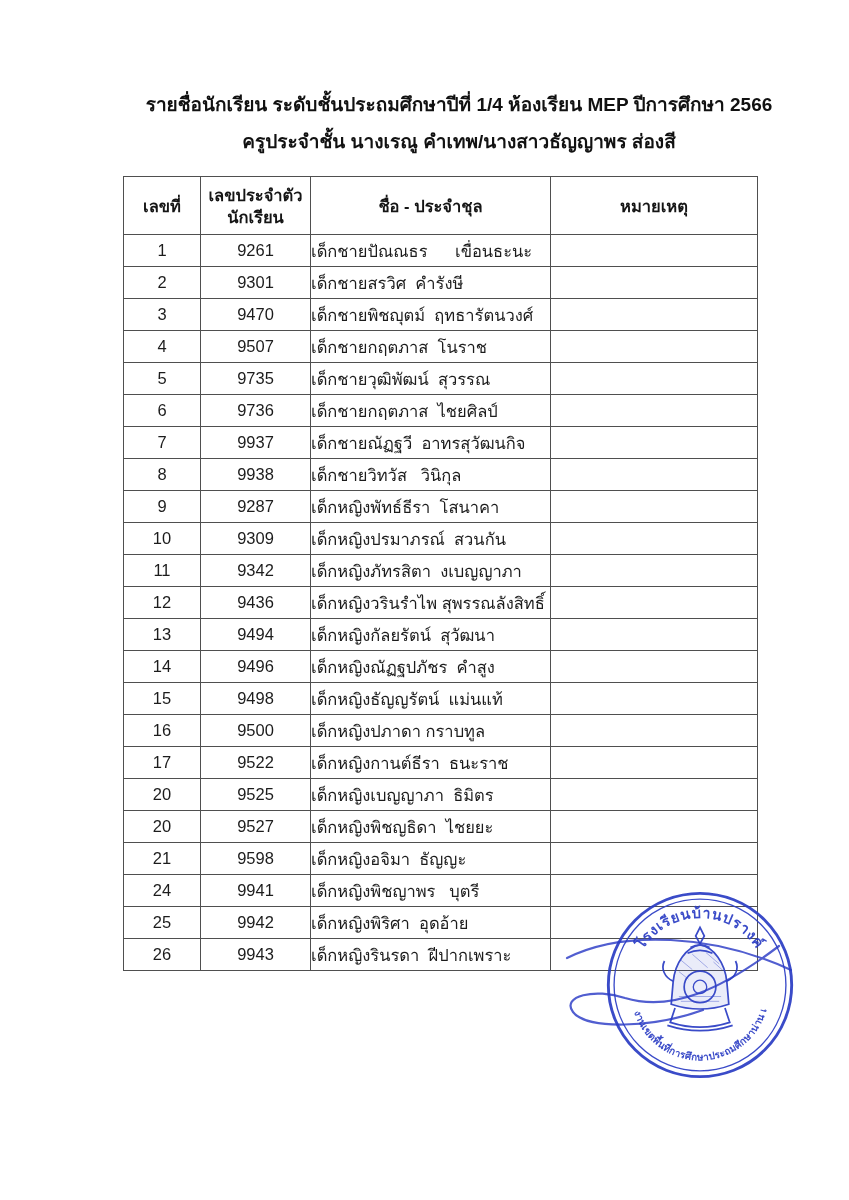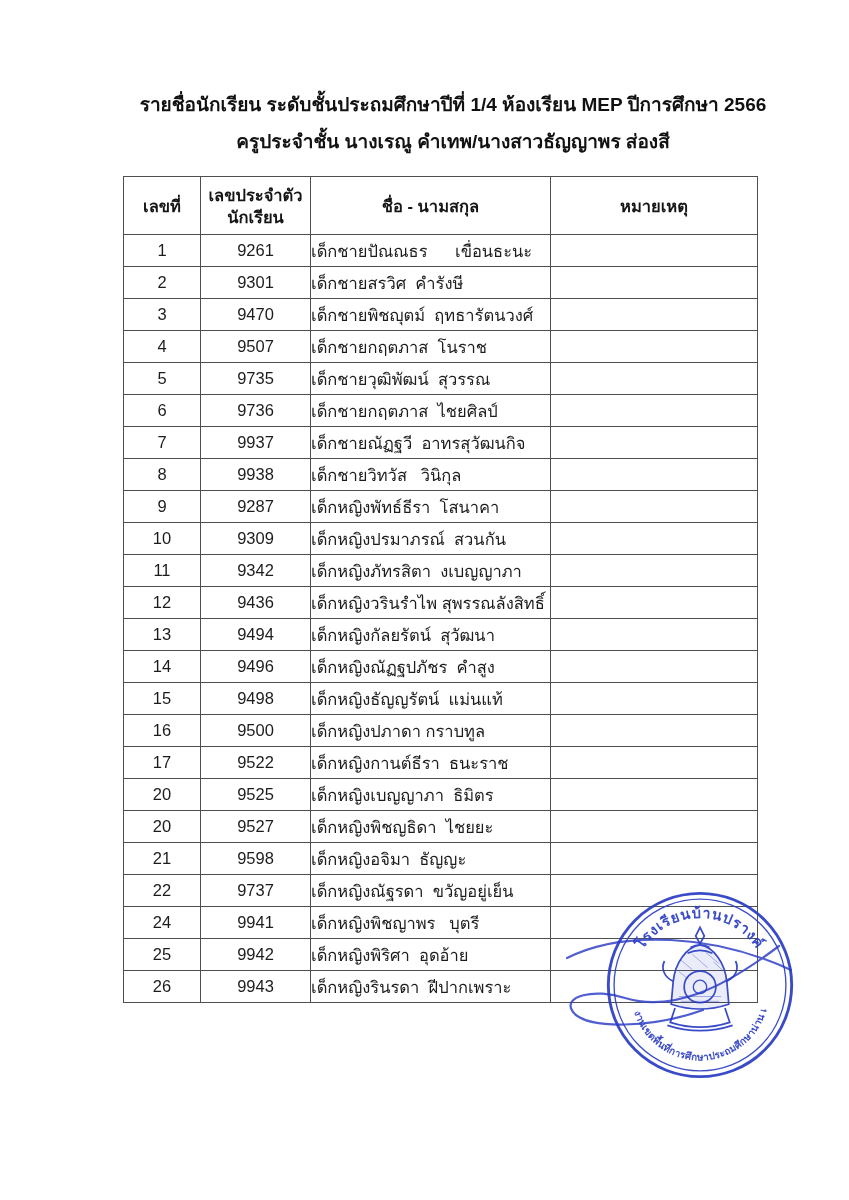--- a/index.html
+++ b/index.html
@@ -7,21 +7,21 @@
     position:relative;
     width:849px;height:1200px;
     background:#ffffff;
     font-family:"Liberation Sans", sans-serif;
     color:#1c1c1c;
     overflow:hidden;
     margin:0 auto;
   }
   .title-block{
     position:absolute;
-    top:86px;left:68px;width:770px;
+    top:86px;left:74px;width:770px;
     text-align:center;
     font-weight:bold;
     font-size:19px;
     line-height:37px;
     color:#111;
   }
   .roster-table{
     position:absolute;
     top:176px;left:123px;
     width:634px;
@@ -88,21 +88,21 @@
       <col style="width:240px">
       <col style="width:207px">
     </colgroup>
     <thead>
       <tr>
         <th>เลขที่</th>
         <th>
           <span>เลขประจำตัว</span><br>
           <span>นักเรียน</span>
         </th>
-        <th>ชื่อ - นามสกุล</th>
+        <th>ชื่อ - ประจำชุล</th>
         <th>หมายเหตุ</th>
       </tr>
     </thead>
     <tbody>
     <tr>
       <td class="cell-no">1</td>
       <td class="cell-id">9261</td>
       <td class="cell-name">เด็กชายปัณณธร      เขื่อนธะนะ</td>
       <td class="cell-remark"></td>
     </tr>
@@ -234,26 +234,20 @@
       <td class="cell-remark"></td>
     </tr>
 
     <tr>
       <td class="cell-no">21</td>
       <td class="cell-id">9598</td>
       <td class="cell-name">เด็กหญิงอจิมา  ธัญญะ</td>
       <td class="cell-remark"></td>
     </tr>
 
-    <tr>
-      <td class="cell-no">22</td>
-      <td class="cell-id">9737</td>
-      <td class="cell-name">เด็กหญิงณัฐรดา  ขวัญอยู่เย็น</td>
-      <td class="cell-remark"></td>
-    </tr>
 
 
     <tr>
       <td class="cell-no">24</td>
       <td class="cell-id">9941</td>
       <td class="cell-name">เด็กหญิงพิชญาพร   บุตรี</td>
       <td class="cell-remark"></td>
     </tr>
 
     <tr>

